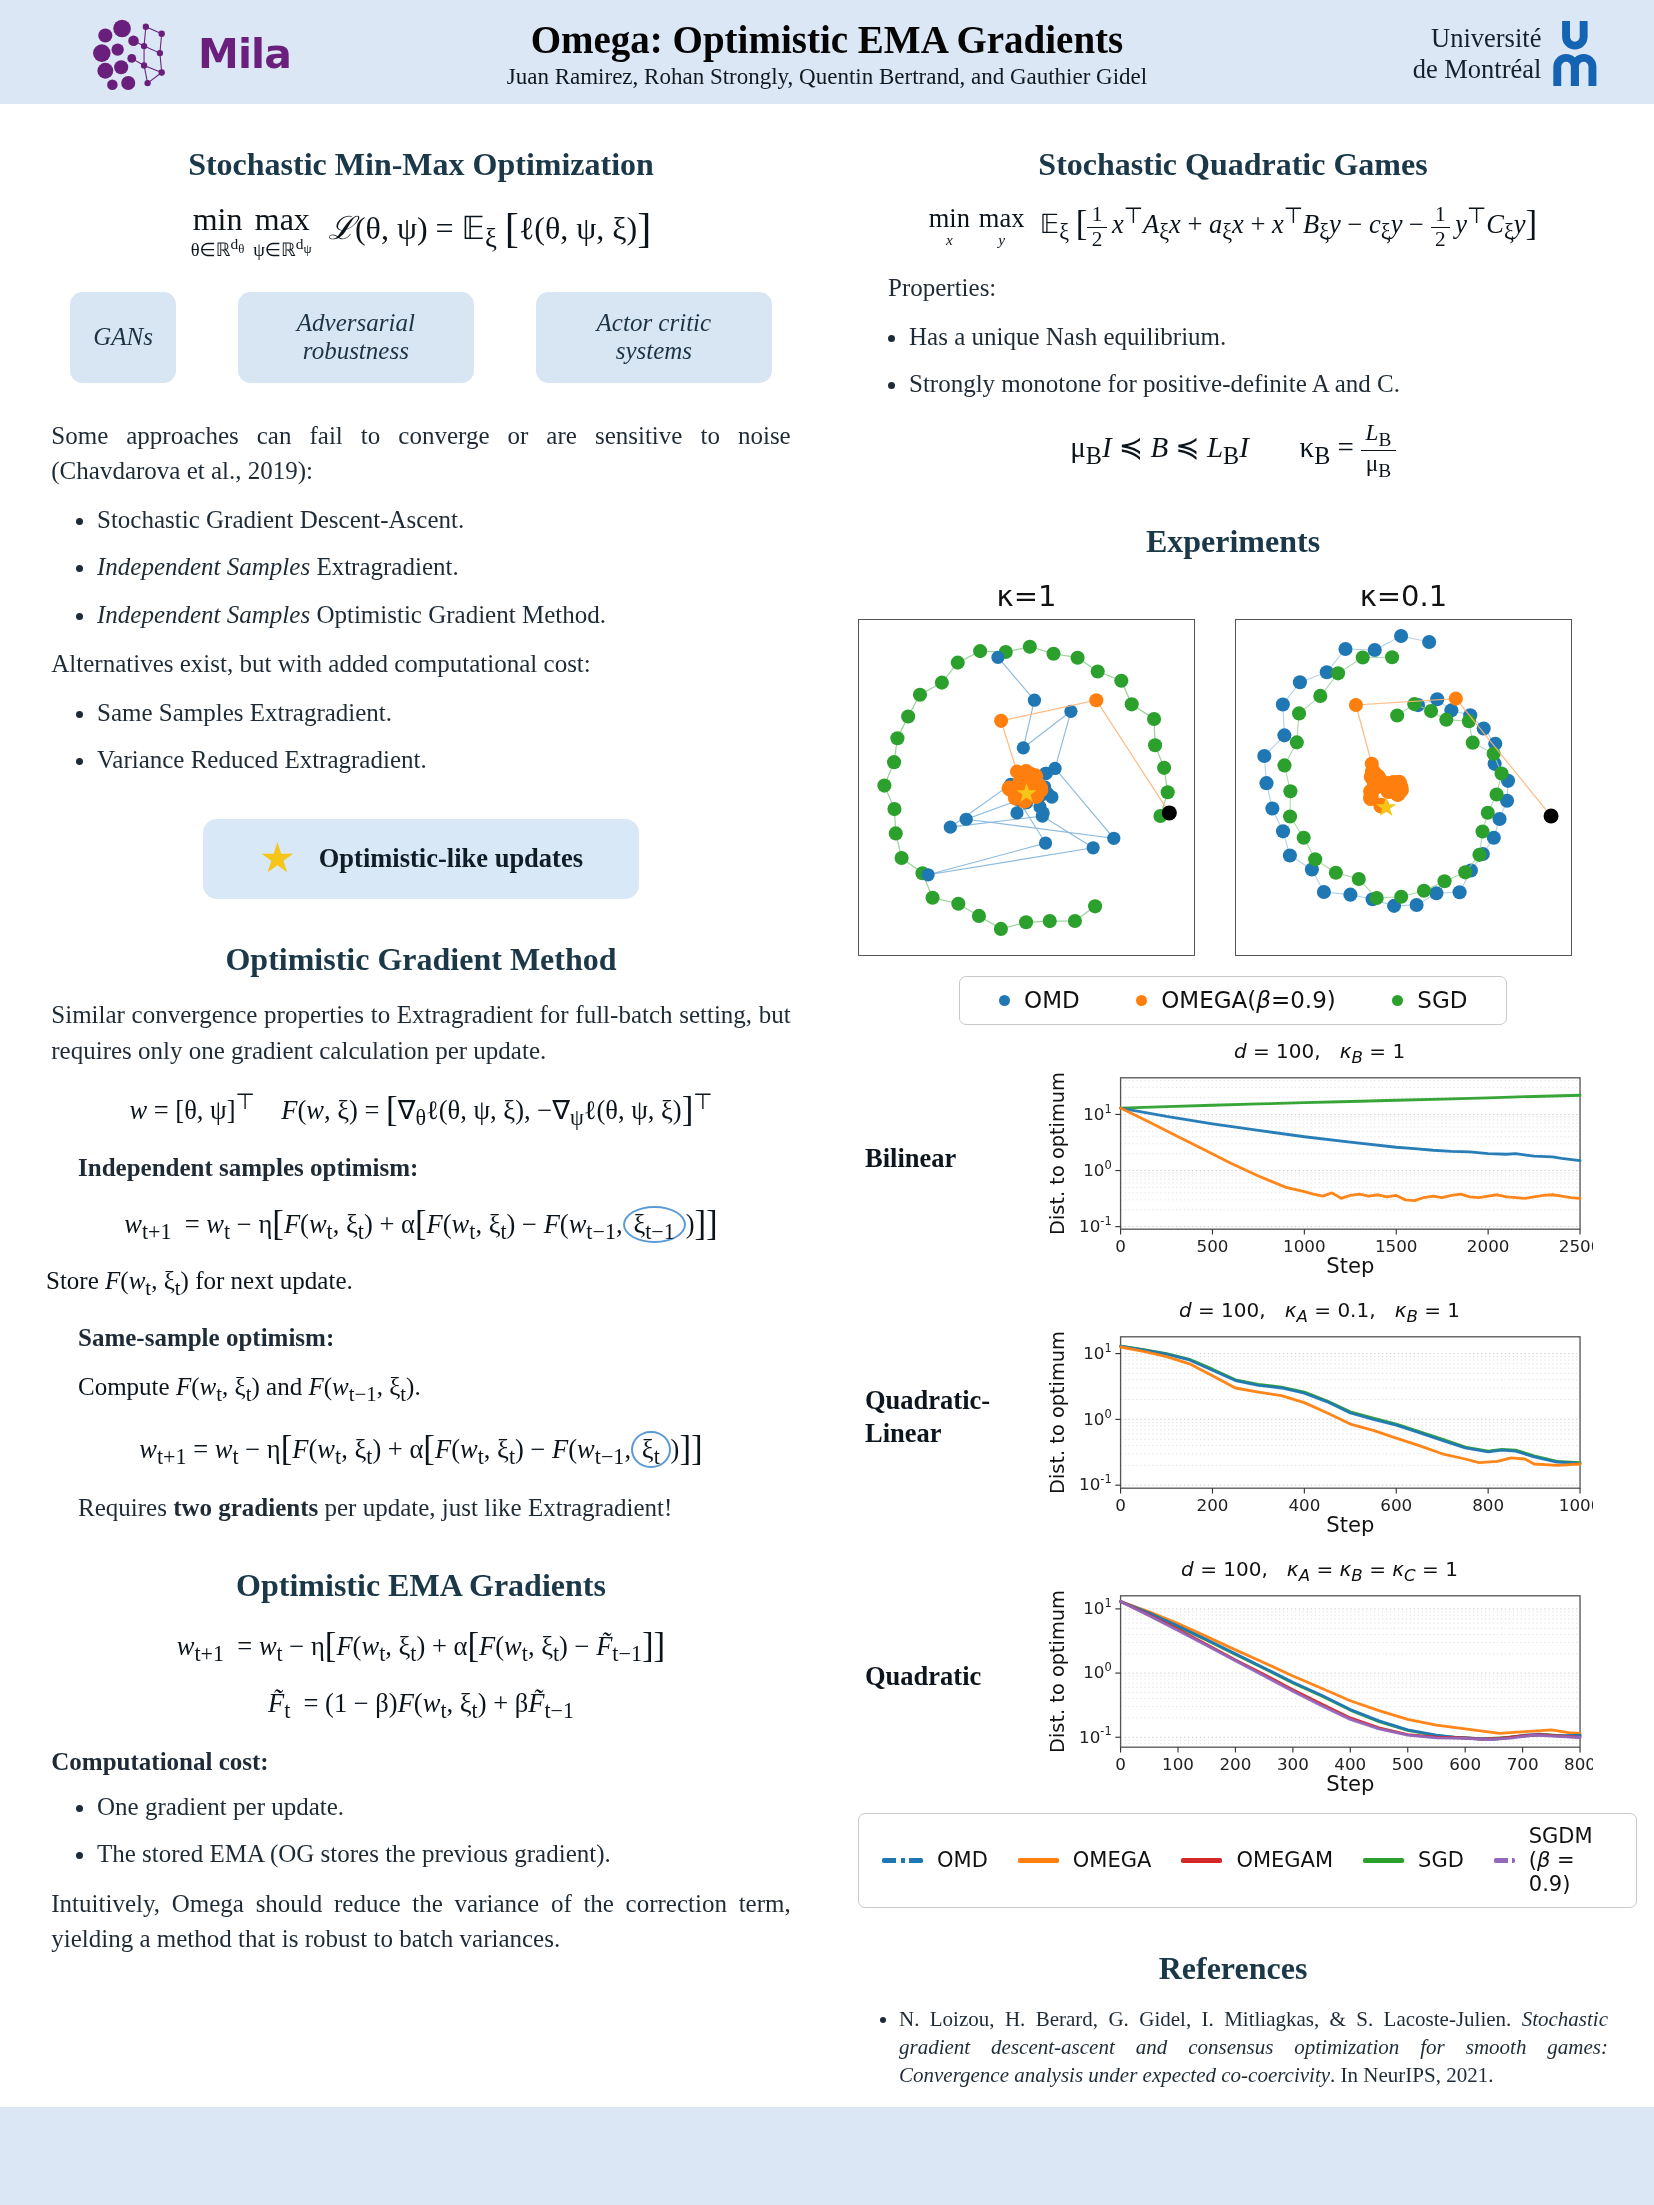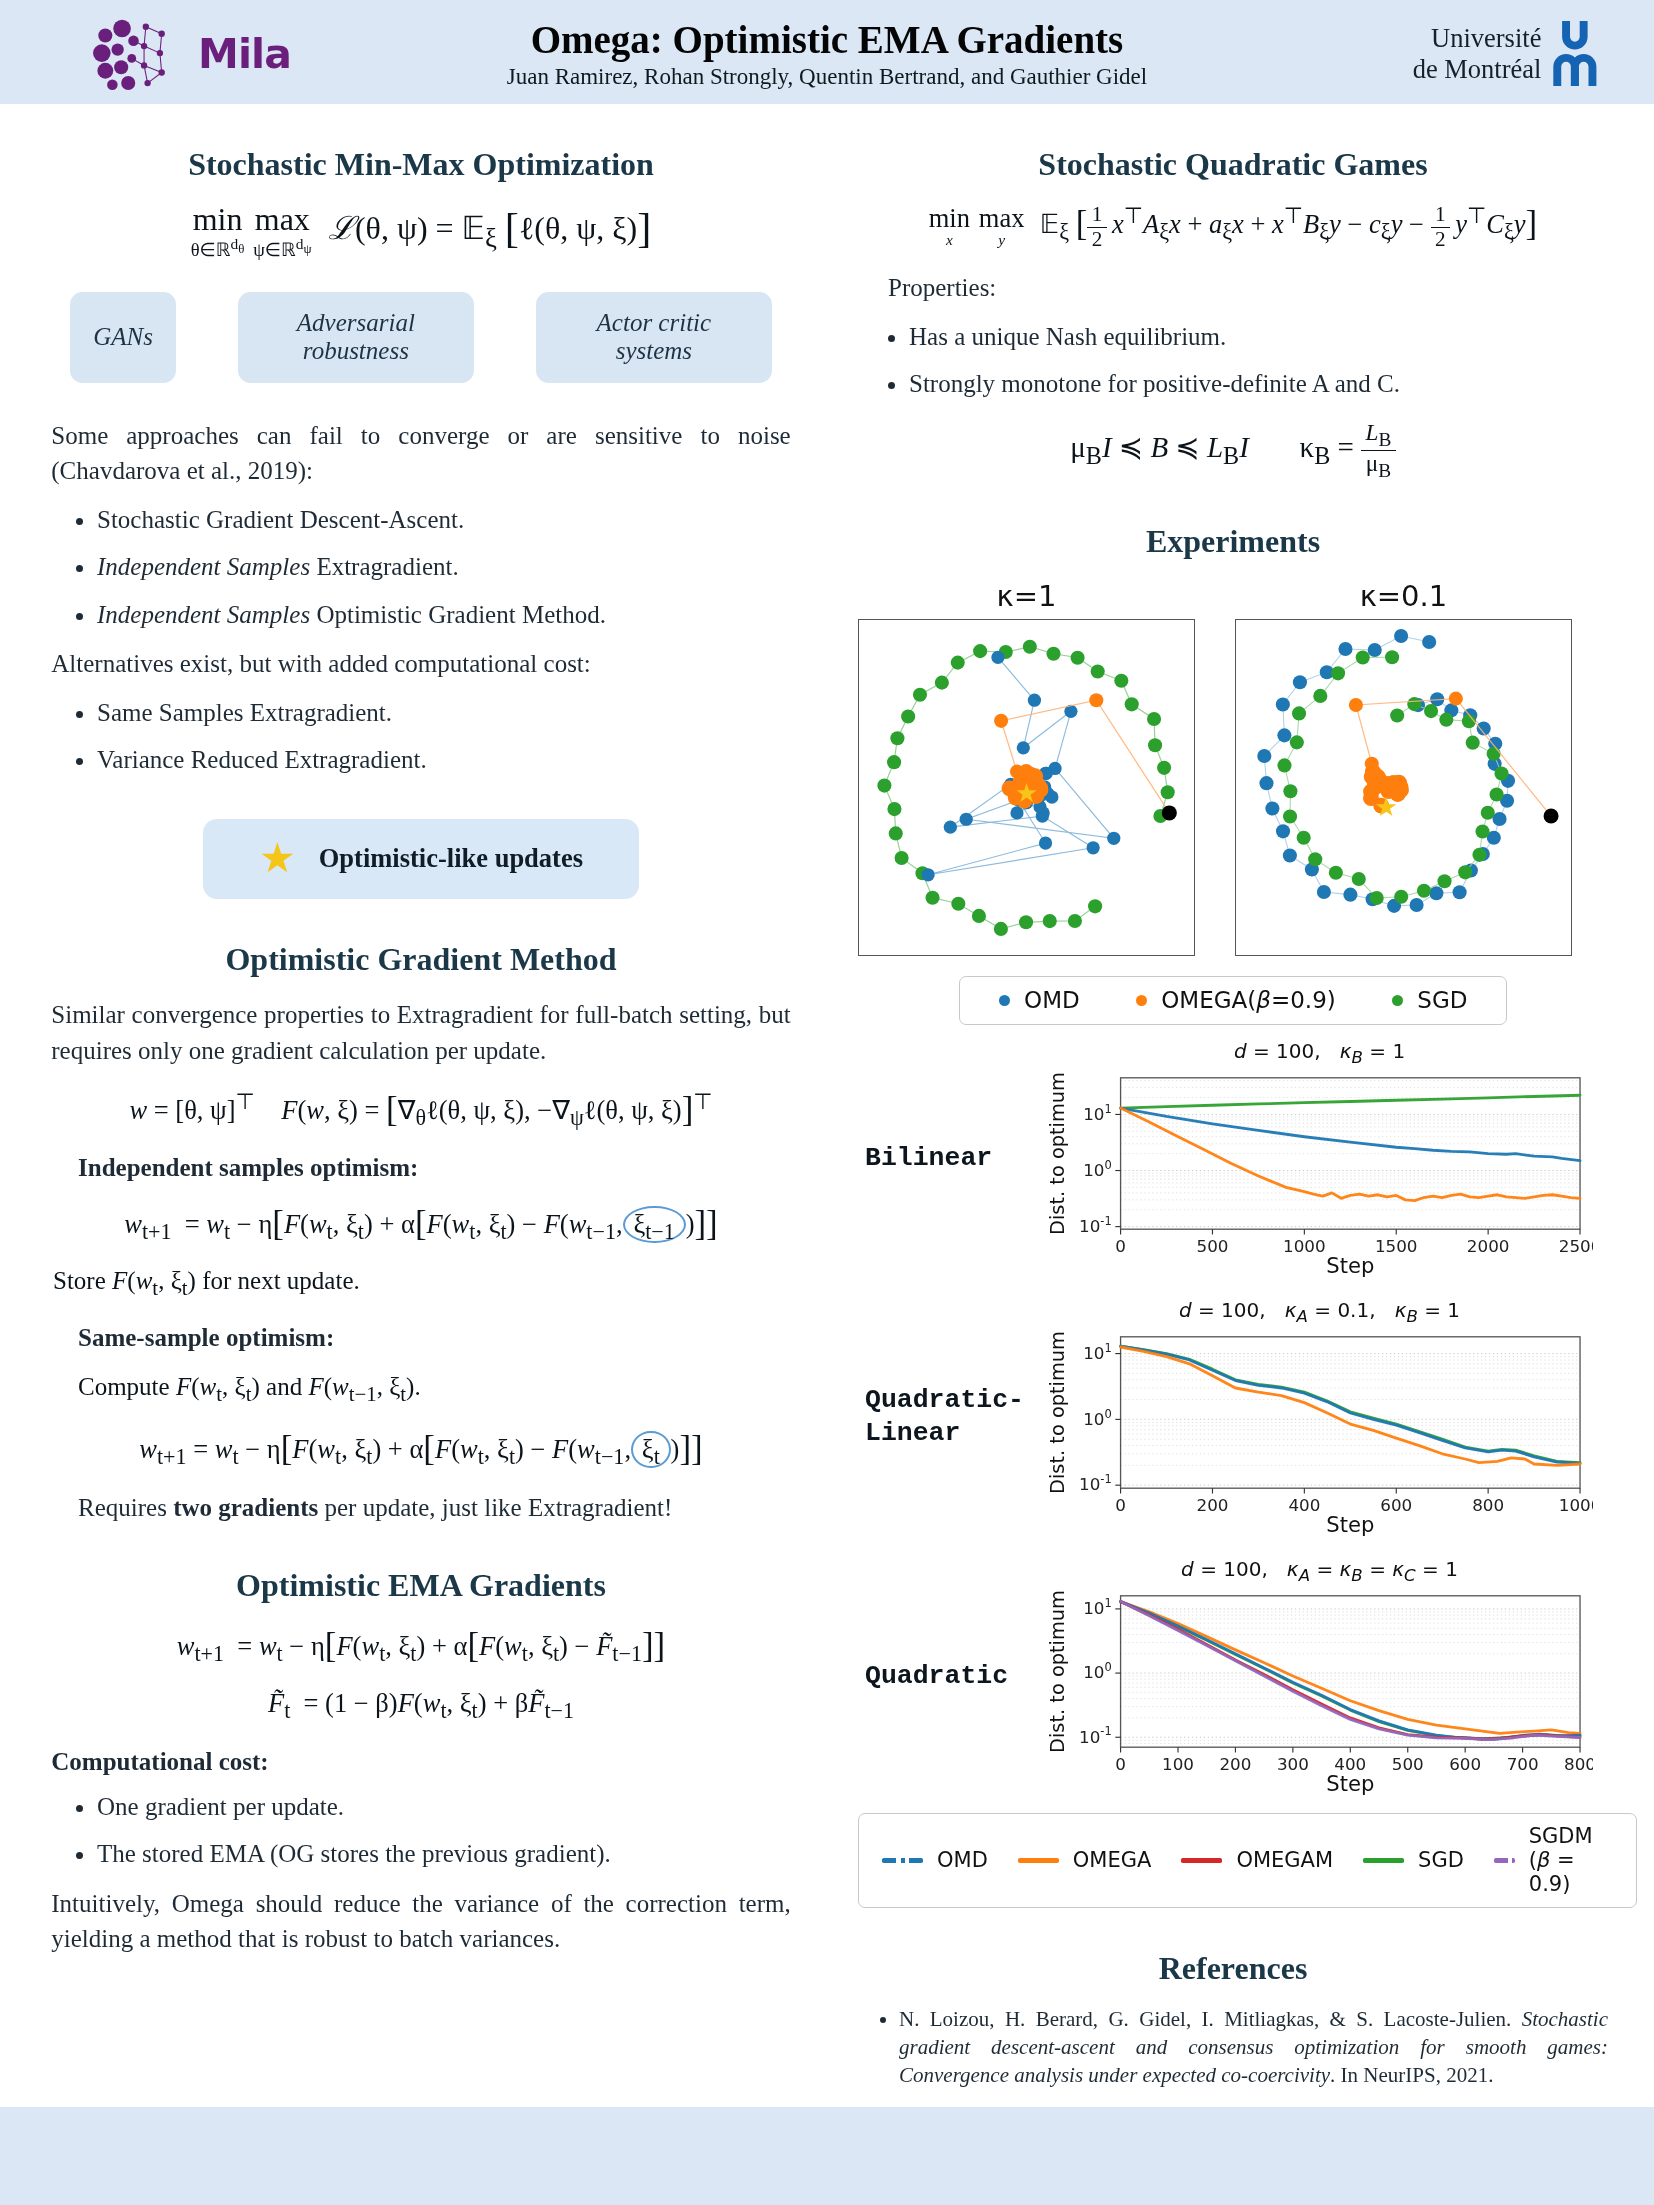--- a/index.html
+++ b/index.html
@@ -34,21 +34,21 @@
   p.body.left{text-align:left;}
   ul.bullets{margin:8.8px 0 12.4px;padding-left:51px;}
   ul.bullets li{font-size:25px;margin:15px 0;line-height:1.3;}
   .bold-label{font-size:25px;font-weight:bold;margin:23px 0 7px 32px;}
   
   .eq{
     text-align:center;font-size:29px;color:#0c141b;margin:19.4px 0;
     font-family:"Liberation Serif", serif;line-height:1.25;
   }
   .eq.small{font-size:26.5px;}
-  .eq.left-eq{text-align:left;margin-left:7px;font-size:25px;}
+  .eq.left-eq{text-align:left;margin-left:0;font-size:25px;}
   .op{display:inline-flex;flex-direction:column;align-items:center;vertical-align:middle;margin:0 8.8px 0 0;}
   .op .opname{line-height:1;}
   .op .opsub{font-size:0.58em;line-height:1.2;}
   .bb{font-size:1.32em;font-weight:400;vertical-align:-0.06em;}
   .circled{border:2.6px solid #5b9bd5;border-radius:50%;padding:0.9px 8.8px 2.6px;}
   .frac{display:inline-flex;flex-direction:column;align-items:center;vertical-align:middle;font-size:0.8em;line-height:1.1;}
   .frac>span:first-child{border-bottom:1.8px solid currentColor;padding:0 4.4px;}
   
   .tags{display:flex;justify-content:center;gap:62px;margin:30px 0 35px;}
   .tag{
@@ -72,21 +72,21 @@
     width:fit-content;margin:12.4px auto 5.3px;border:0.9px solid #c9c9c9;border-radius:7px;
     display:flex;gap:56px;padding:10.6px 39px;align-items:center;background:#fff;
     font-family:"DejaVu Sans", sans-serif;font-size:23px;color:#111;
   }
   .legend-item{display:flex;align-items:center;gap:14px;}
   .legend-dot{width:11.5px;height:11.5px;border-radius:50%;display:inline-block;}
   .legend-line{width:41px;height:4.4px;display:inline-block;border-radius:1.8px;}
   .legend-box.lines{gap:30px;font-size:21px;padding:10.6px 23px;margin-top:8.8px;}
   
   .chart-row{display:flex;align-items:center;margin:3.5px 0;}
-  .row-label{width:166px;font-weight:bold;font-size:26.5px;color:#0d161e;padding-left:7px;line-height:1.25;font-family:Liberation Mono, monospace;}
+  .row-label{width:166px;font-weight:bold;font-size:26.5px;color:#0d161e;padding-left:7px;line-height:1.25;}
   .line-fig{margin:0;flex:1;text-align:center;}
   .line-title{font-family:"DejaVu Sans", sans-serif;font-size:20px;color:#111;margin:8.8px 0 1.8px;}
   
   ul.refs{margin:5.3px 0;padding-left:41px;}
   ul.refs li{font-size:21px;line-height:1.32;margin:14px 0;text-align:justify;}
   footer{
     position:absolute;left:0;bottom:0;width:100%;height:99px;background:#dbe7f5;
   }
 </style>
 </head>

